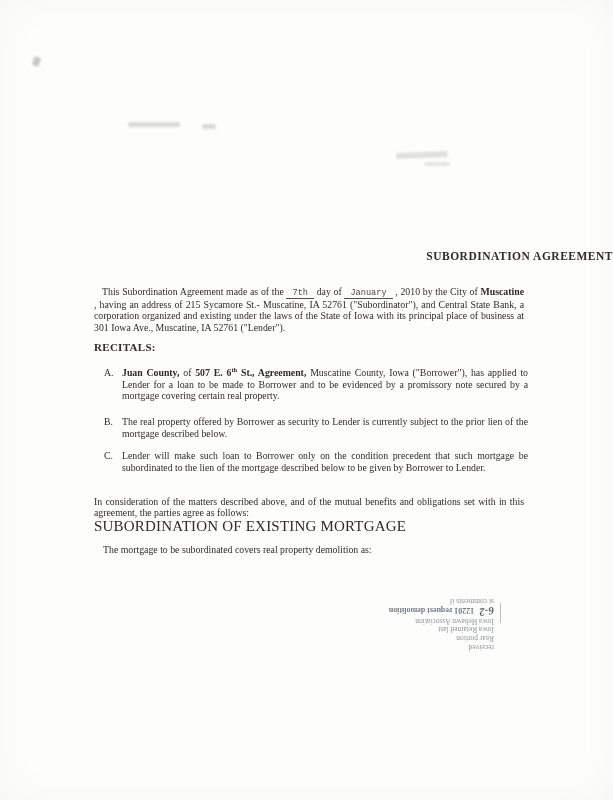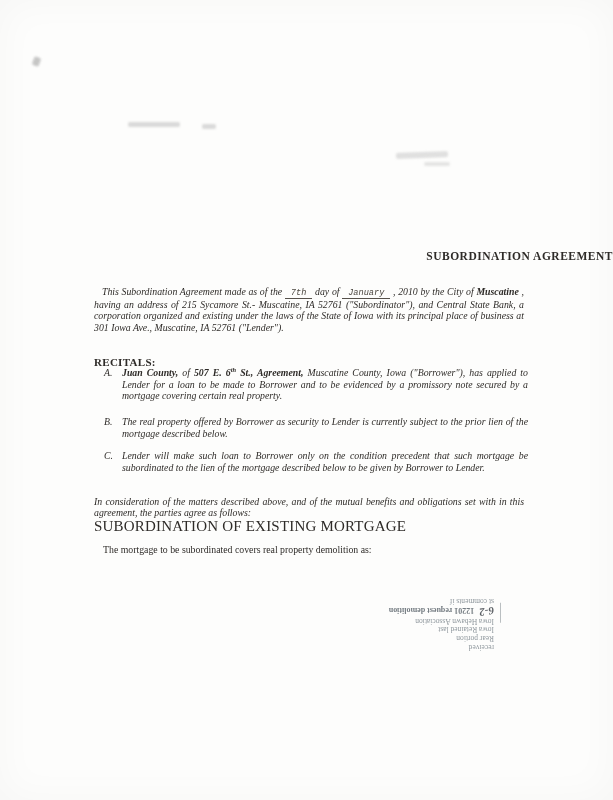--- a/index.html
+++ b/index.html
@@ -13,21 +13,21 @@
     box-shadow: inset 0 0 40px rgba(0,0,0,0.03);
   }
 
   .doc-title {
     position: absolute; top: 250px; left: 0; width: 613px;
     text-align: right; font-weight: bold;
     font-size: 11.5px; letter-spacing: 0.5px;
   }
 
   .para {
-    font-size: 9.8px; line-height: 11.6px; text-align: justify; font-style: italic;
+    font-size: 9.8px; line-height: 11.6px; text-align: justify;
   }
 
   .intro {
     position: absolute; top: 276px; left: 94px; width: 430px;
     text-indent: 8px;
   }
 
   .b { font-weight: bold; }
 
   .blank {
@@ -35,21 +35,21 @@
     border-bottom: 1px solid #55504a;
     padding: 0 6px;
     font-family: "Liberation Mono", monospace;
     font-size: 8.6px;
     color: #4c4740;
     text-indent: 0;
     line-height: 10px;
   }
 
   .recitals-heading {
-    position: absolute; top: 356px; left: 94px;
+    position: absolute; top: 341px; left: 94px;
     font-weight: bold; font-size: 11px; letter-spacing: 0.3px;
   }
 
   .recital {
     position: absolute; left: 104px; width: 424px;
     display: flex;
   }
   .recital .marker { flex: none; width: 18px; }
   .recital .rest  { flex: 1; }
 

